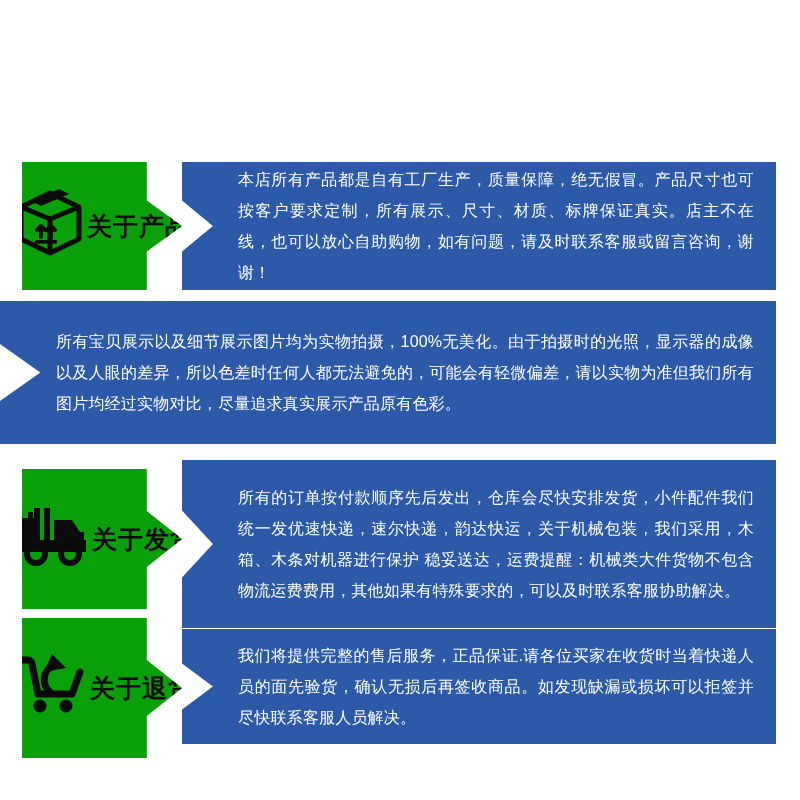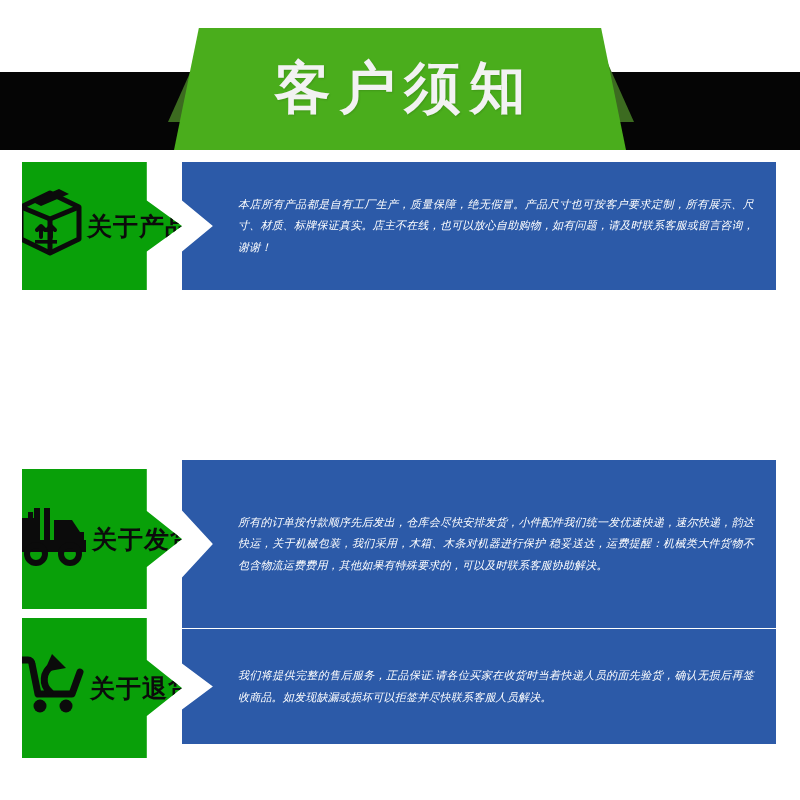--- a/index.html
+++ b/index.html
@@ -147,28 +147,27 @@
       100% 0%,
       100% 100%,
       0% 100%,
       0% 70%,
       5.2% 50%,
       0% 30%
     );
   }
 
   .panel-text {
-    font-size: 11px;
+    font-size: 16px;
     line-height: 1.95;
     letter-spacing: 0.2px;
     text-align: justify;
     text-justify: inter-ideograph;
     padding: 0 22px 0 56px;
     font-weight: 500;
-    font-style: italic;
   }
 
   
   .row-1 { height: 145px; }
   .row-1 .row-tab   { height: 128px; margin-top: 10px; }
   .row-1 .row-panel { height: 128px; margin-top: 10px; margin-right: 24px; }
 
   .row-2 { height: 160px; }
   .row-2 .row-tab   { height: 143px; margin-top: 4px; }
   .row-2 .row-panel { height: 143px; margin-top: 4px; margin-right: 24px; }
@@ -181,28 +180,20 @@
   .row-4 .row-tab   { height: 140px; margin-top: 3px; }
   .row-4 .row-panel { height: 115px; margin-top: 14px; margin-right: 24px; }
 
   .row-tab { margin-left: 22px; }
 </style>
 </head>
 <body>
 
 <div id="page">
 
-  <div id="header-banner">
-    <div class="header-blackbar"></div>
-    <div class="ribbon-wing-left"></div>
-    <div class="ribbon-wing-right"></div>
-    <div class="ribbon-main">
-      <div class="ribbon-title">客户须知</div>
-    </div>
-  </div>
 
   <div id="rows">
 
     <div class="notice-row row-1">
       <div class="row-tab">
         <span class="tab-icon">
           <svg width="74" height="70" viewBox="0 0 74 70" aria-hidden="true">
             <g fill="none" stroke="#0b0b0b" stroke-width="5" stroke-linejoin="round">
               <path d="M8 20 L37 6 L66 20 L66 52 L37 66 L8 52 Z"></path>
               <path d="M8 20 L37 32 L66 20"></path>
@@ -217,20 +208,23 @@
           </svg>
         </span>
         <span class="tab-label">关于产品</span>
       </div>
       <div class="row-panel">
         <p class="panel-text">本店所有产品都是自有工厂生产，质量保障，绝无假冒。产品尺寸也可按客户要求定制，所有展示、尺寸、材质、标牌保证真实。店主不在线，也可以放心自助购物，如有问题，请及时联系客服或留言咨询，谢谢！</p>
       </div>
     </div>
 
     <div class="notice-row row-2">
+      <div class="row-panel">
+        <p class="panel-text">所有宝贝展示以及细节展示图片均为实物拍摄，100%无美化。由于拍摄时的光照，显示器的成像以及人眼的差异，所以色差时任何人都无法避免的，可能会有轻微偏差，请以实物为准但我们所有图片均经过实物对比，尽量追求真实展示产品原有色彩。</p>
+      </div>
     </div>
 
     <div class="notice-row row-3">
       <div class="row-tab">
         <span class="tab-icon">
           <svg width="84" height="66" viewBox="0 0 84 66" aria-hidden="true">
             <g fill="#0b0b0b">
               <rect x="26" y="6" width="6" height="34"></rect>
               <rect x="36" y="6" width="6" height="34"></rect>
               <rect x="14" y="16" width="12" height="24"></rect>

